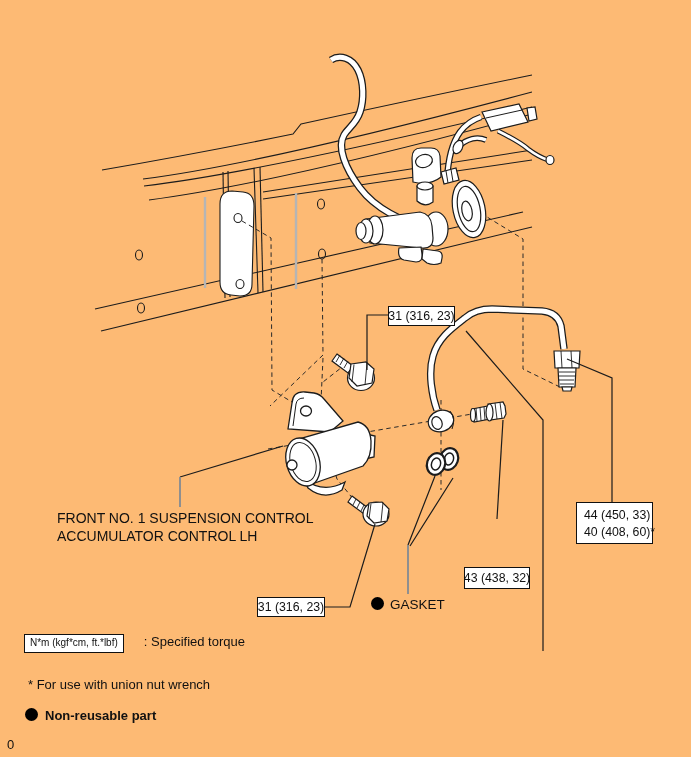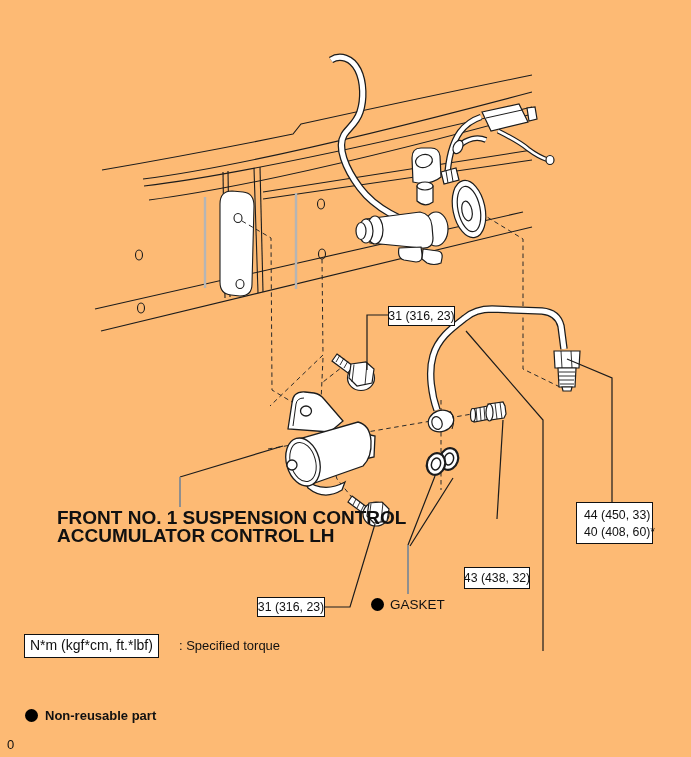--- a/index.html
+++ b/index.html
@@ -11,26 +11,26 @@
   .co {
     position:absolute; box-sizing:border-box; background:#fff;
     border:1.6px solid #111; display:flex; align-items:center; justify-content:center;
     font-size:12.3px; white-space:nowrap; line-height:1;
   }
   .co2 {
     position:absolute; box-sizing:border-box; background:#fff;
     border:1.6px solid #111; font-size:12.3px; white-space:nowrap;
     padding:4px 0 0 7px; line-height:17px;
   }
-  .lbl { position:absolute; font-size:19px; white-space:nowrap; line-height:18px;font-weight:bold; }
-  .row { position:absolute; display:flex; align-items:center; white-space:nowrap; }
+  .lbl { position:absolute; font-size:14px; white-space:nowrap; line-height:18px; }
+  .row { position:absolute; display:flex; align-items:flex-start; white-space:nowrap; }
   .bullet { width:13px; height:13px; border-radius:50%; background:#000; flex:0 0 auto; }
   .torquebox {
     box-sizing:border-box; border:1.6px solid #111; padding:2px 5px 3px 5px;
-    font-size:14px; line-height:1.2; background:#fff;
+    font-size:10px; line-height:1.2; background:#fff;
   }
   .note { position:absolute; font-size:13px; white-space:nowrap; }
   .pagenum { position:absolute; font-size:13px; }
   .suffix { font-size:13px; margin-left:20px; }
   .gap6 { margin-left:6px; font-size:13.5px; }
   .gap7 { margin-left:7px; font-size:13px; }
 </style>
 </head>
 <body>
 
@@ -223,20 +223,21 @@
     <span class="bullet"></span>
     <span class="gap6">GASKET</span>
   </div>
 
 
   <div class="row" style="left:24px; top:634px;">
     <span class="torquebox">N*m (kgf*cm, ft.*lbf)</span>
     <span class="suffix">: Specified torque</span>
   </div>
 
+  <div class="note" style="left:28px; top:677px;">* For use with union nut wrench</div>
 
   <div class="row" style="left:25px; top:708px;font-weight:bold;">
     <span class="bullet"></span>
     <span class="gap7">Non-reusable part</span>
   </div>
 
   <div class="pagenum" style="left:7px; top:737px;">0</div>
 
 </div>
 

